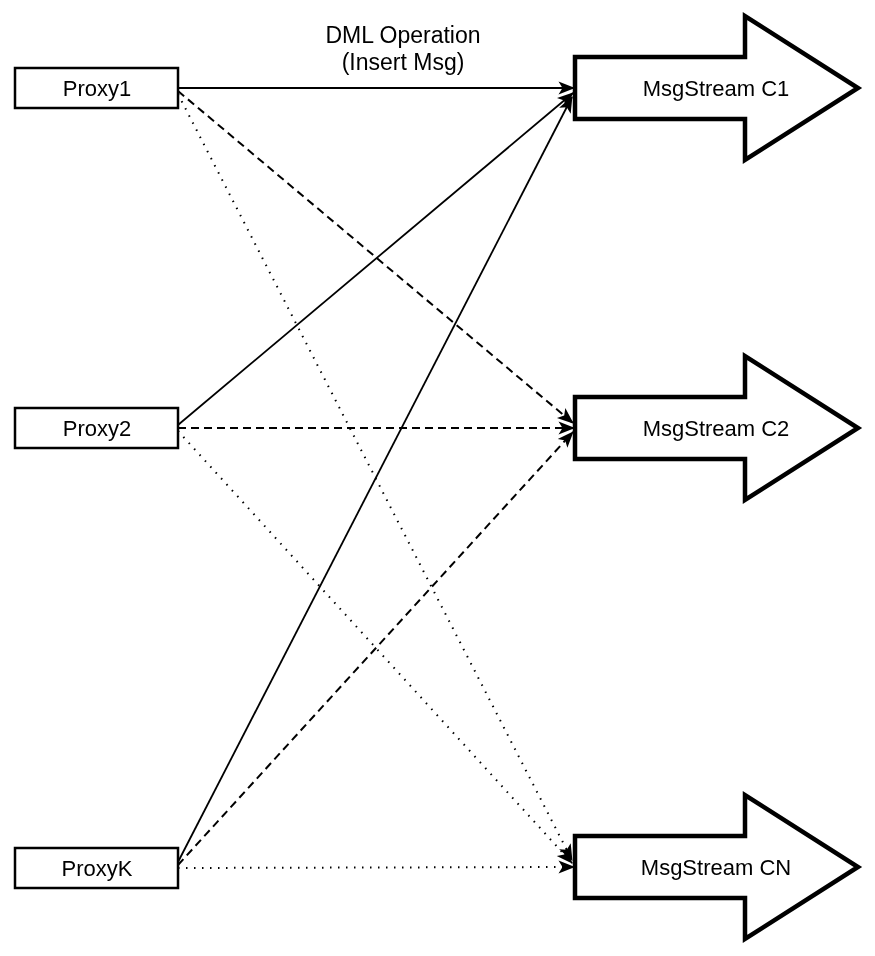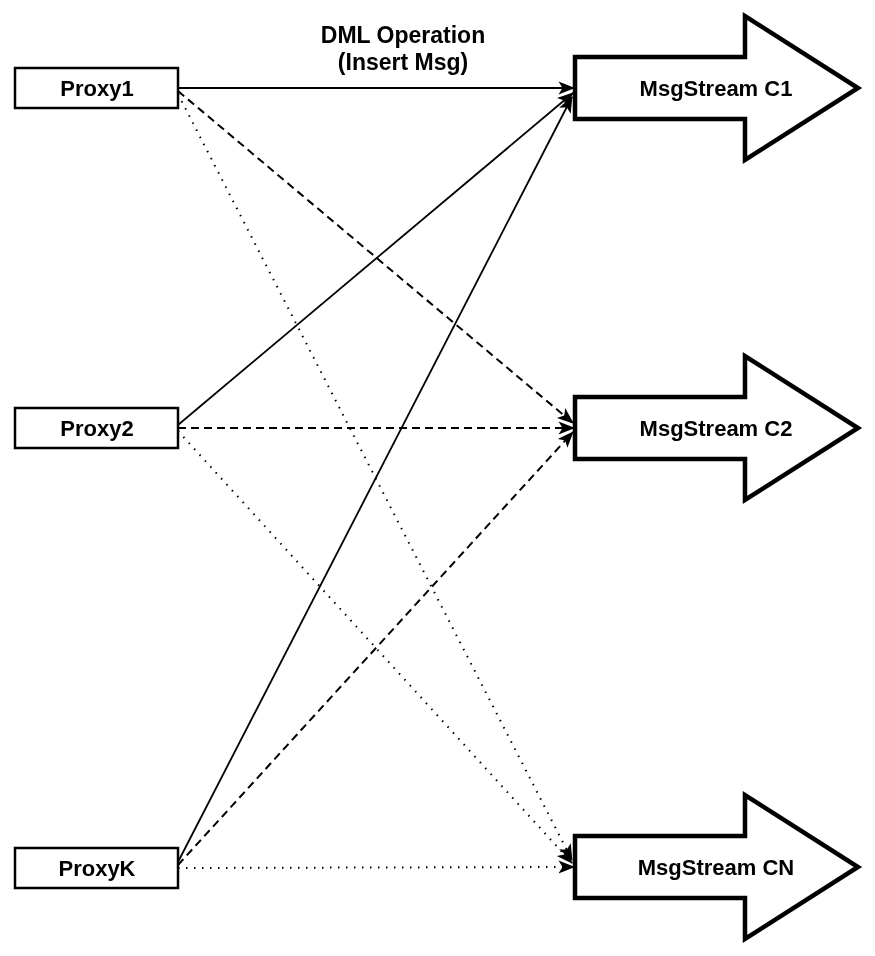--- a/index.html
+++ b/index.html
@@ -6,21 +6,20 @@
     margin: 0;
     padding: 0;
     background: #ffffff;
   }
   .canvas {
     position: relative;
     width: 875px;
     height: 956px;
     background: #ffffff;
     font-family: "Liberation Sans", sans-serif;
-    font-weight: bold;
   }
   svg text {
     fill: #000000;
     font-family: "Liberation Sans", sans-serif;
   }
   .title-text {
     font-size: 23px;
     text-anchor: middle;
   }
   .node-label {

